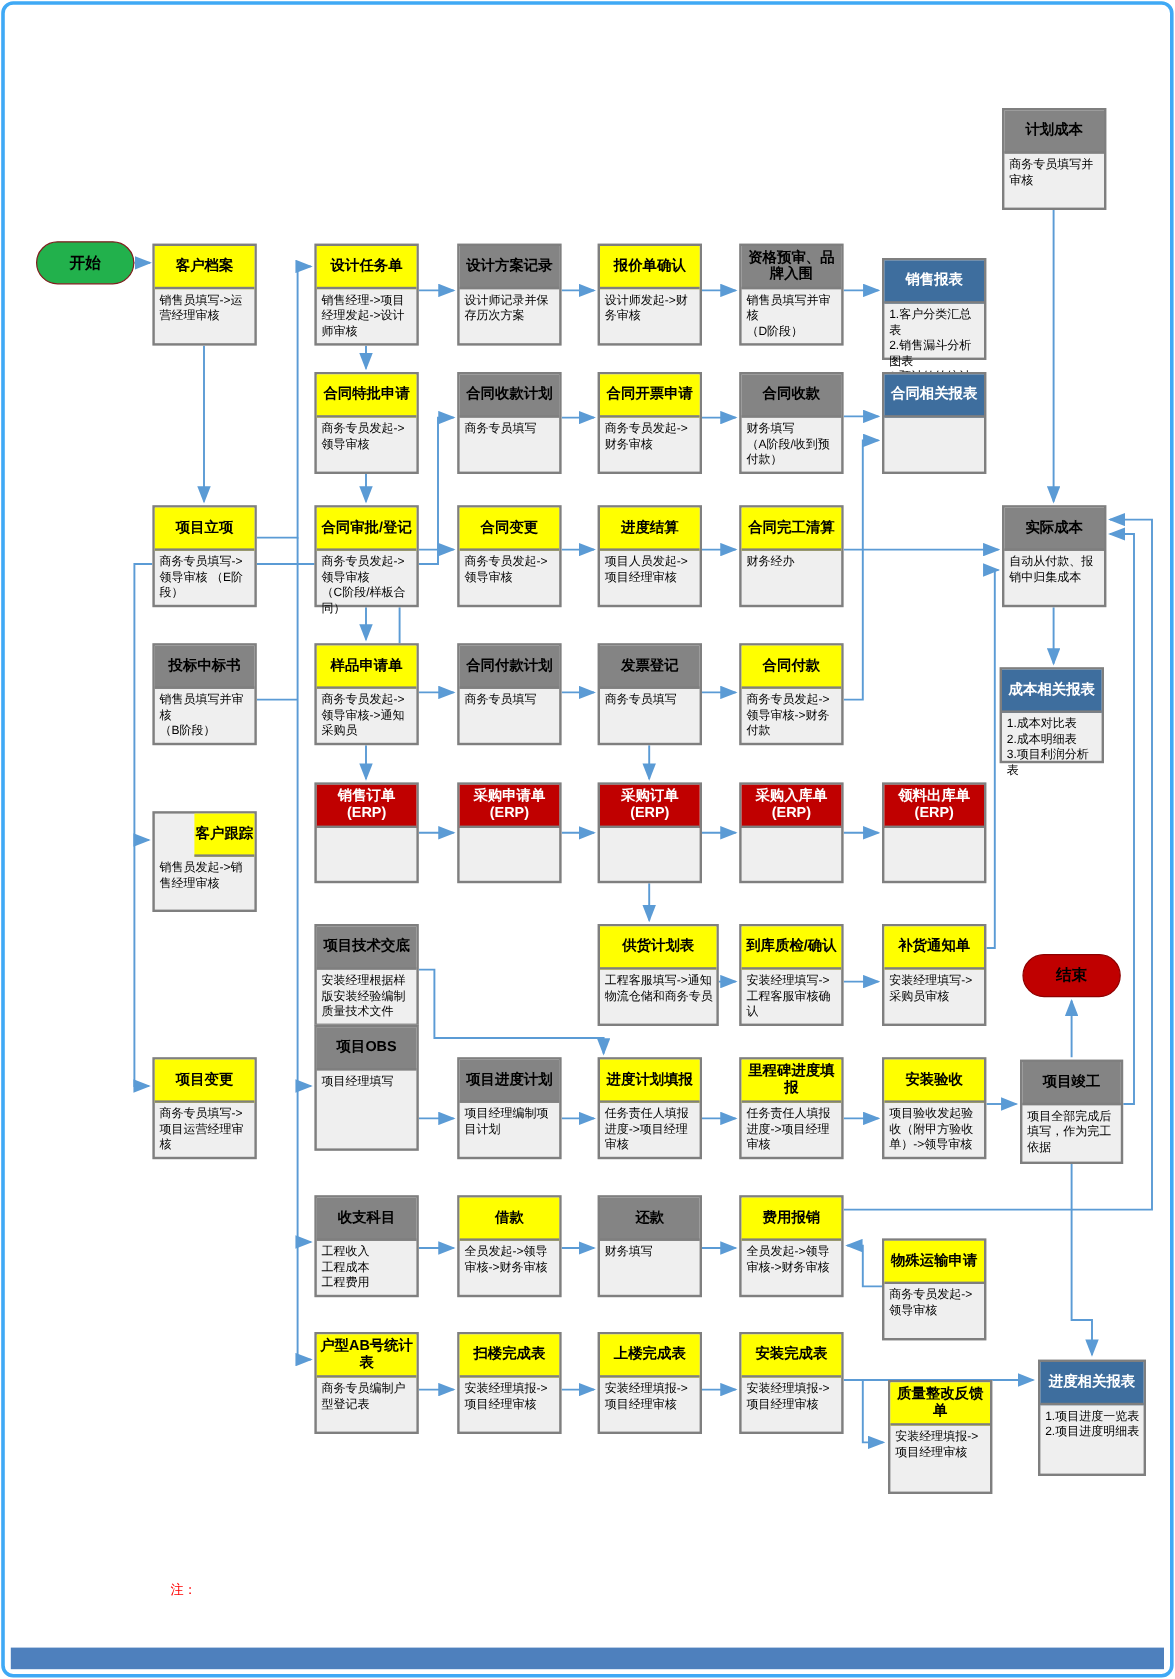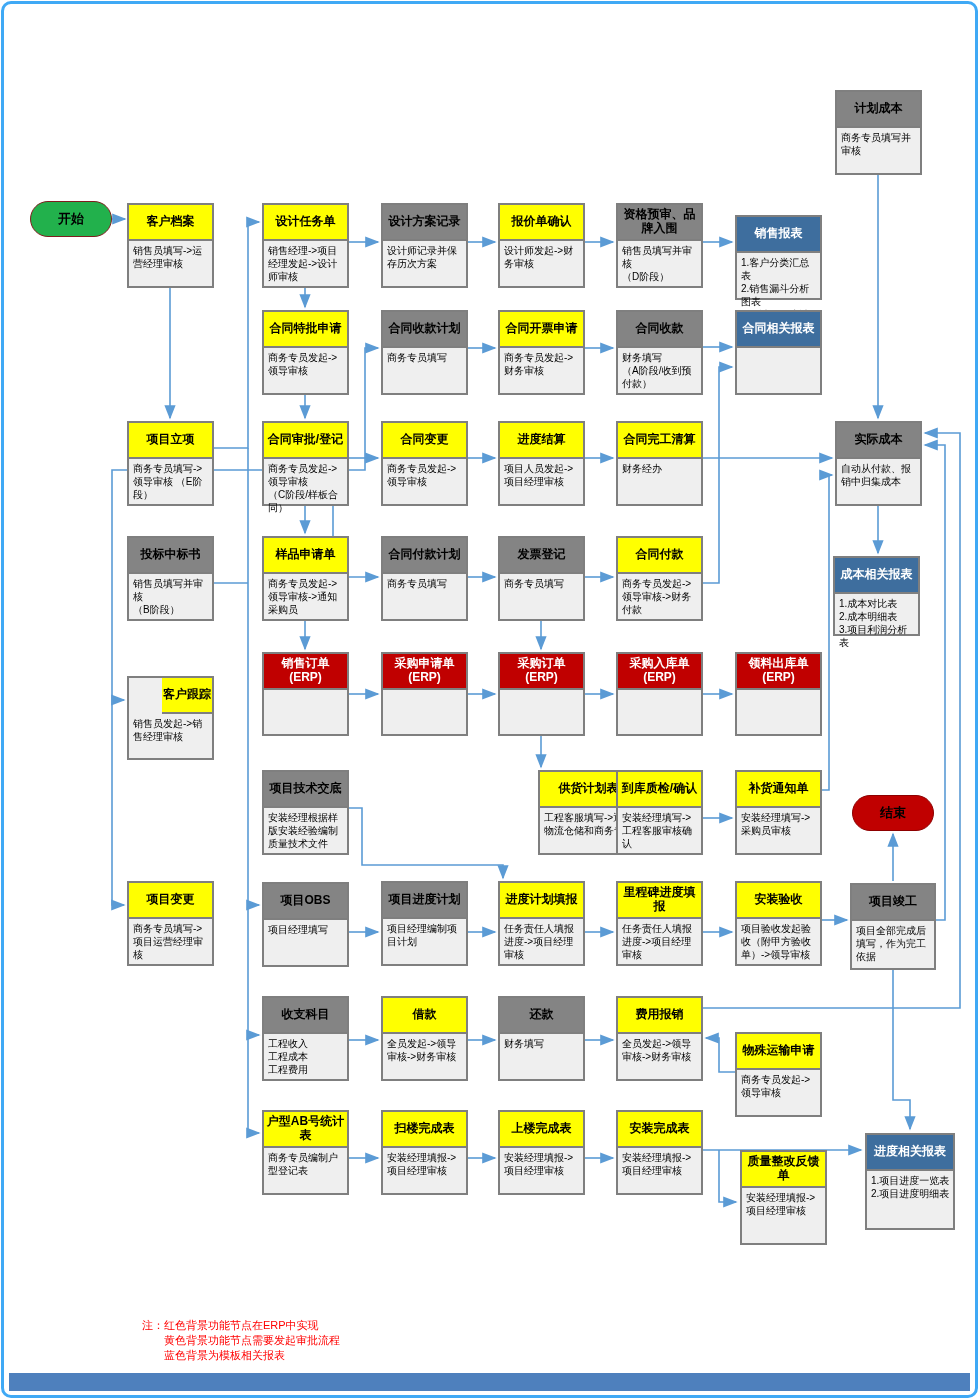--- a/index.html
+++ b/index.html
@@ -233,38 +233,38 @@
       </div>
       <div class="node red" style="left: 735px; top: 652px; width: 87px; height: 84px;">
         <div class="hd">领料出库单
 (ERP)</div>
         <div class="bd"></div>
       </div>
       <div class="node gray" style="left: 262px; top: 770px; width: 87px; height: 85px;">
         <div class="hd">项目技术交底</div>
         <div class="bd">安装经理根据样版安装经验编制质量技术文件</div>
       </div>
-      <div class="node yellow" style="left: 498px; top: 770px; width: 101px; height: 85px; margin-left: 40px;">
+      <div class="node yellow" style="left: 498px; top: 770px; width: 101px; height: 85px;">
         <div class="hd">供货计划表</div>
         <div class="bd">工程客服填写-&gt;通知物流仓储和商务专员</div>
       </div>
       <div class="node yellow" style="left: 616px; top: 770px; width: 87px; height: 85px;">
         <div class="hd">到库质检/确认</div>
         <div class="bd">安装经理填写-&gt;工程客服审核确认</div>
       </div>
       <div class="node yellow" style="left: 735px; top: 770px; width: 87px; height: 85px;">
         <div class="hd">补货通知单</div>
         <div class="bd">安装经理填写-&gt;采购员审核</div>
       </div>
       <div class="pill end" style="left: 852px; top: 795px; width: 82px; height: 36px;">结束</div>
       <div class="node yellow" style="left: 127px; top: 881px; width: 87px; height: 85px;">
         <div class="hd">项目变更</div>
         <div class="bd">商务专员填写-&gt;项目运营经理审核</div>
       </div>
-      <div class="node gray" style="left: 262px; top: 882px; width: 87px; height: 85px; justify-content: center;">
+      <div class="node gray" style="left: 262px; top: 854px; width: 87px; height: 105px; justify-content: center;">
         <div class="hd">项目OBS</div>
         <div class="bd">项目经理填写</div>
       </div>
       <div class="node gray" style="left: 381px; top: 881px; width: 87px; height: 85px;">
         <div class="hd">项目进度计划</div>
         <div class="bd">项目经理编制项目计划</div>
       </div>
       <div class="node yellow" style="left: 498px; top: 881px; width: 87px; height: 85px;">
         <div class="hd">进度计划填报</div>
         <div class="bd">任务责任人填报进度-&gt;项目经理审核</div>
@@ -325,22 +325,17 @@
       </div>
       <div class="node blue" style="left: 865px; top: 1133px; width: 90px; height: 97px;">
         <div class="hd">进度相关报表</div>
         <div class="bd">1.项目进度一览表
 2.项目进度明细表</div>
       </div>
     </div>
 
   <div class="note">
     <div class="note-prefix">注：</div>
-    <div class="note-lines" id="note-lines">
-        <div>红色背景功能节点在ERP中实现</div>
-        <div>黄色背景功能节点需要发起审批流程</div>
-        <div>蓝色背景为模板相关报表</div>
-      </div>
   </div>
 
   <div class="bottombar"></div>
   <div class="frame"></div>
 </div>
 
 </body></html>

